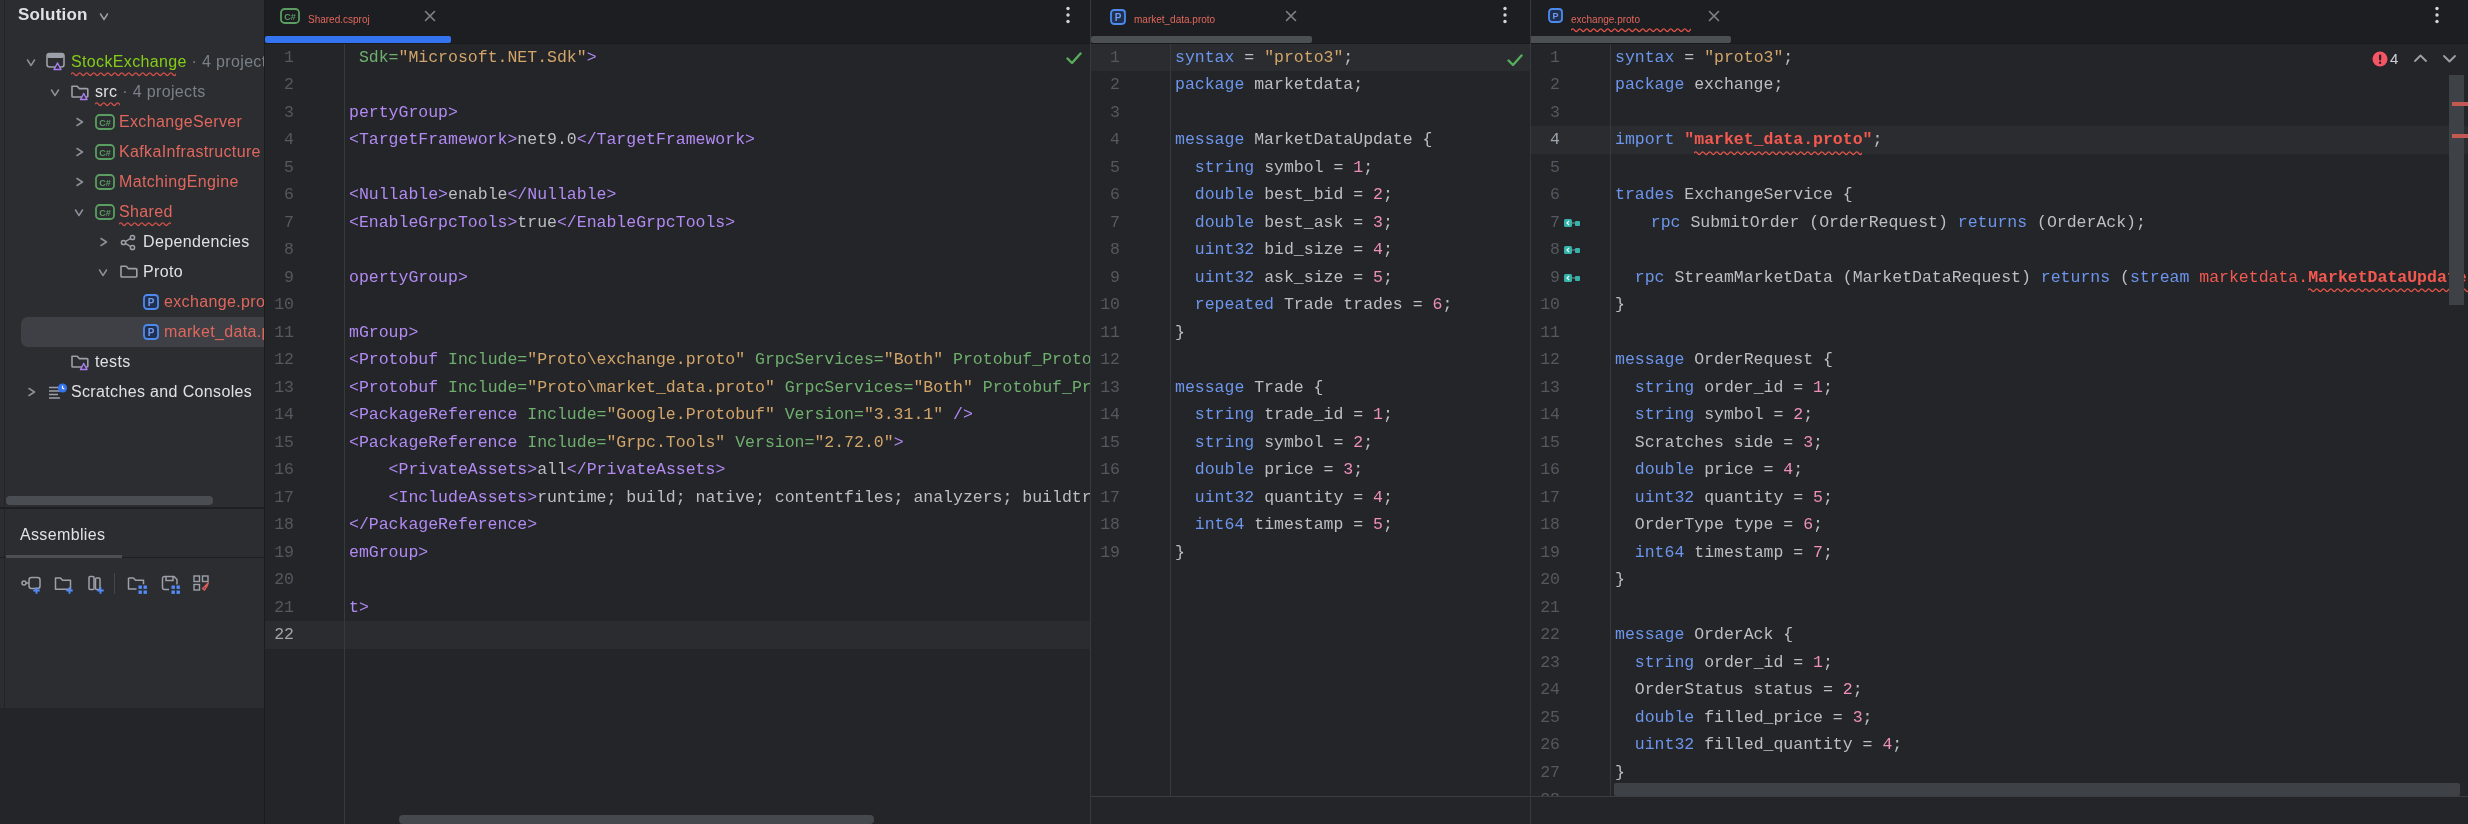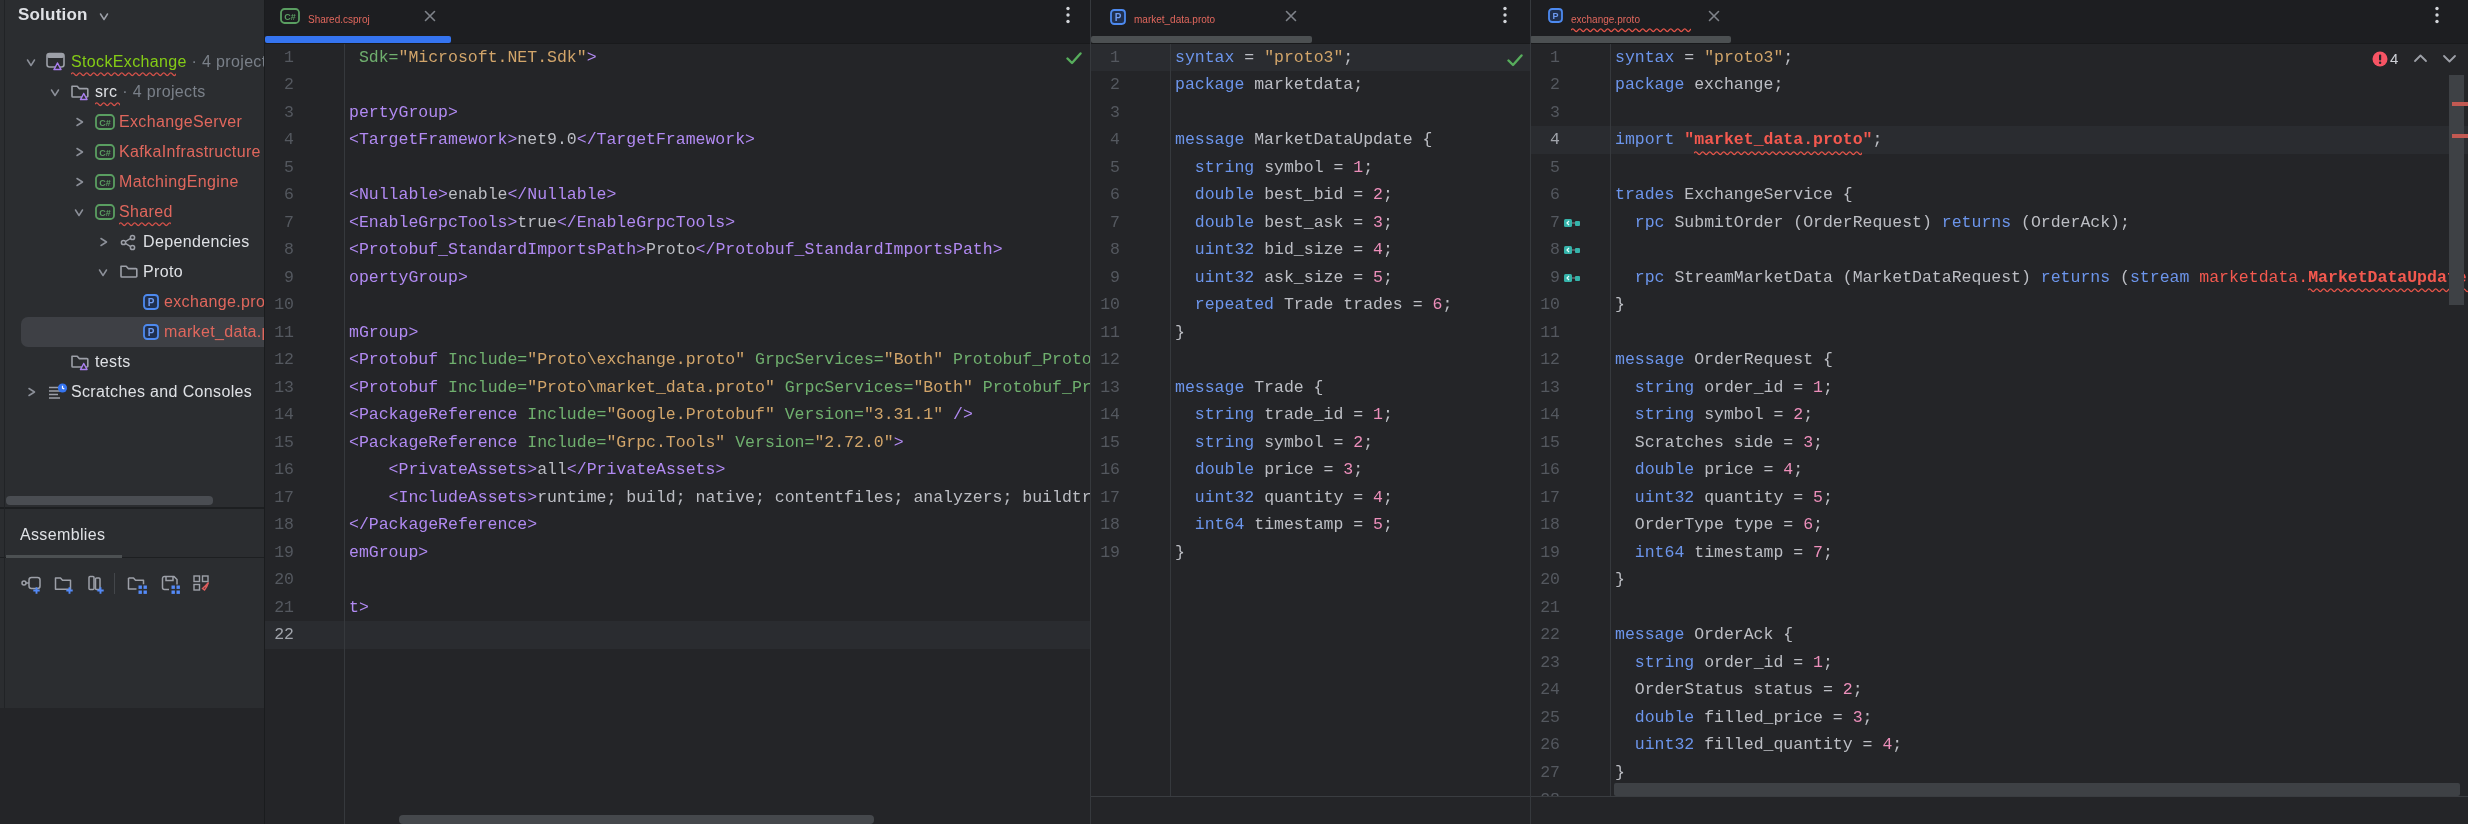--- a/index.html
+++ b/index.html
@@ -68,21 +68,20 @@
       <div class="ln" style="top:511.0px">18</div>
       <div class="ln" style="top:538.5px">19</div>
       <div class="ln" style="top:566.0px">20</div>
       <div class="ln" style="top:593.5px">21</div>
       <div class="ln on" style="top:621.0px">22</div>
   <pre class="cl" style="left:84px;top:43.5px"><span class="d"> </span><span class="a">Sdk=</span><span class="s">"Microsoft.NET.Sdk"</span><span class="t">&gt;</span></pre>
 <pre class="cl" style="left:84px;top:98.5px"><span class="t">pertyGroup&gt;</span></pre>
 <pre class="cl" style="left:84px;top:126.0px"><span class="t">&lt;TargetFramework&gt;</span><span class="d">net9.0</span><span class="t">&lt;/TargetFramework&gt;</span></pre>
 <pre class="cl" style="left:84px;top:181.0px"><span class="t">&lt;Nullable&gt;</span><span class="d">enable</span><span class="t">&lt;/Nullable&gt;</span></pre>
 <pre class="cl" style="left:84px;top:208.5px"><span class="t">&lt;EnableGrpcTools&gt;</span><span class="d">true</span><span class="t">&lt;/EnableGrpcTools&gt;</span></pre>
-<pre class="cl" style="left:84px;top:236.0px"><span class="t">&lt;Protobuf_StandardImportsPath&gt;</span><span class="d">Proto</span><span class="t">&lt;/Protobuf_StandardImportsPath&gt;</span></pre>
 <pre class="cl" style="left:84px;top:263.5px"><span class="t">opertyGroup&gt;</span></pre>
 <pre class="cl" style="left:84px;top:318.5px"><span class="t">mGroup&gt;</span></pre>
 <pre class="cl" style="left:84px;top:346.0px"><span class="t">&lt;Protobuf</span><span class="d"> </span><span class="a">Include=</span><span class="s">"Proto\exchange.proto"</span><span class="d"> </span><span class="a">GrpcServices=</span><span class="s">"Both"</span><span class="d"> </span><span class="a">Protobuf_ProtoRoot</span></pre>
 <pre class="cl" style="left:84px;top:373.5px"><span class="t">&lt;Protobuf</span><span class="d"> </span><span class="a">Include=</span><span class="s">"Proto\market_data.proto"</span><span class="d"> </span><span class="a">GrpcServices=</span><span class="s">"Both"</span><span class="d"> </span><span class="a">Protobuf_ProtoRoot</span></pre>
 <pre class="cl" style="left:84px;top:401.0px"><span class="t">&lt;PackageReference</span><span class="d"> </span><span class="a">Include=</span><span class="s">"Google.Protobuf"</span><span class="d"> </span><span class="a">Version=</span><span class="s">"3.31.1"</span><span class="d"> </span><span class="t">/&gt;</span></pre>
 <pre class="cl" style="left:84px;top:428.5px"><span class="t">&lt;PackageReference</span><span class="d"> </span><span class="a">Include=</span><span class="s">"Grpc.Tools"</span><span class="d"> </span><span class="a">Version=</span><span class="s">"2.72.0"</span><span class="t">&gt;</span></pre>
 <pre class="cl" style="left:84px;top:456.0px"><span class="d">    </span><span class="t">&lt;PrivateAssets&gt;</span><span class="d">all</span><span class="t">&lt;/PrivateAssets&gt;</span></pre>
 <pre class="cl" style="left:84px;top:483.5px"><span class="d">    </span><span class="t">&lt;IncludeAssets&gt;</span><span class="d">runtime; build; native; contentfiles; analyzers; buildtransitive</span></pre>
 <pre class="cl" style="left:84px;top:511.0px"><span class="t">&lt;/PackageReference&gt;</span></pre>
 <pre class="cl" style="left:84px;top:538.5px"><span class="t">emGroup&gt;</span></pre>
@@ -201,21 +200,21 @@
       <div class="ln" style="top:648.5px">23</div>
       <div class="ln" style="top:676.0px">24</div>
       <div class="ln" style="top:703.5px">25</div>
       <div class="ln" style="top:731.0px">26</div>
       <div class="ln" style="top:758.5px">27</div>
       <div class="ln" style="top:786.0px">28</div>
   <pre class="cl" style="left:84px;top:43.5px"><span class="k">syntax</span><span class="d"> = </span><span class="s">"proto3"</span><span class="d">;</span></pre>
 <pre class="cl" style="left:84px;top:71.0px"><span class="k">package</span><span class="d"> exchange;</span></pre>
 <pre class="cl" style="left:84px;top:126.0px"><span class="k">import</span><span class="d"> </span><span class="eb">"market_data.proto"</span><span class="d">;</span></pre>
 <pre class="cl" style="left:84px;top:181.0px"><span class="k">trades</span><span class="d"> ExchangeService {</span></pre>
-<pre class="cl" style="left:84px;top:208.5px"><span class="d">  </span><span class="k">rpc</span><span class="d"> SubmitOrder (OrderRequest) </span><span class="k">returns</span><span class="d"> (OrderAck);</span></pre>
+<pre class="cl" style="left:100px;top:208.5px"><span class="d">  </span><span class="k">rpc</span><span class="d"> SubmitOrder (OrderRequest) </span><span class="k">returns</span><span class="d"> (OrderAck);</span></pre>
 <pre class="cl" style="left:84px;top:263.5px"><span class="d">  </span><span class="k">rpc</span><span class="d"> StreamMarketData (MarketDataRequest) </span><span class="k">returns</span><span class="d"> (</span><span class="k">stream</span><span class="d"> </span><span class="e">marketdata.</span><span class="eb">MarketDataUpdate</span></pre>
 <pre class="cl" style="left:84px;top:291.0px"><span class="d">}</span></pre>
 <pre class="cl" style="left:84px;top:346.0px"><span class="k">message</span><span class="d"> OrderRequest {</span></pre>
 <pre class="cl" style="left:84px;top:373.5px"><span class="d">  </span><span class="k">string</span><span class="d"> order_id = </span><span class="n">1</span><span class="d">;</span></pre>
 <pre class="cl" style="left:84px;top:401.0px"><span class="d">  </span><span class="k">string</span><span class="d"> symbol = </span><span class="n">2</span><span class="d">;</span></pre>
 <pre class="cl" style="left:84px;top:428.5px"><span class="d">  Scratches side = </span><span class="n">3</span><span class="d">;</span></pre>
 <pre class="cl" style="left:84px;top:456.0px"><span class="d">  </span><span class="k">double</span><span class="d"> price = </span><span class="n">4</span><span class="d">;</span></pre>
 <pre class="cl" style="left:84px;top:483.5px"><span class="d">  </span><span class="k">uint32</span><span class="d"> quantity = </span><span class="n">5</span><span class="d">;</span></pre>
 <pre class="cl" style="left:84px;top:511.0px"><span class="d">  OrderType type = </span><span class="n">6</span><span class="d">;</span></pre>
 <pre class="cl" style="left:84px;top:538.5px"><span class="d">  </span><span class="k">int64</span><span class="d"> timestamp = </span><span class="n">7</span><span class="d">;</span></pre>

